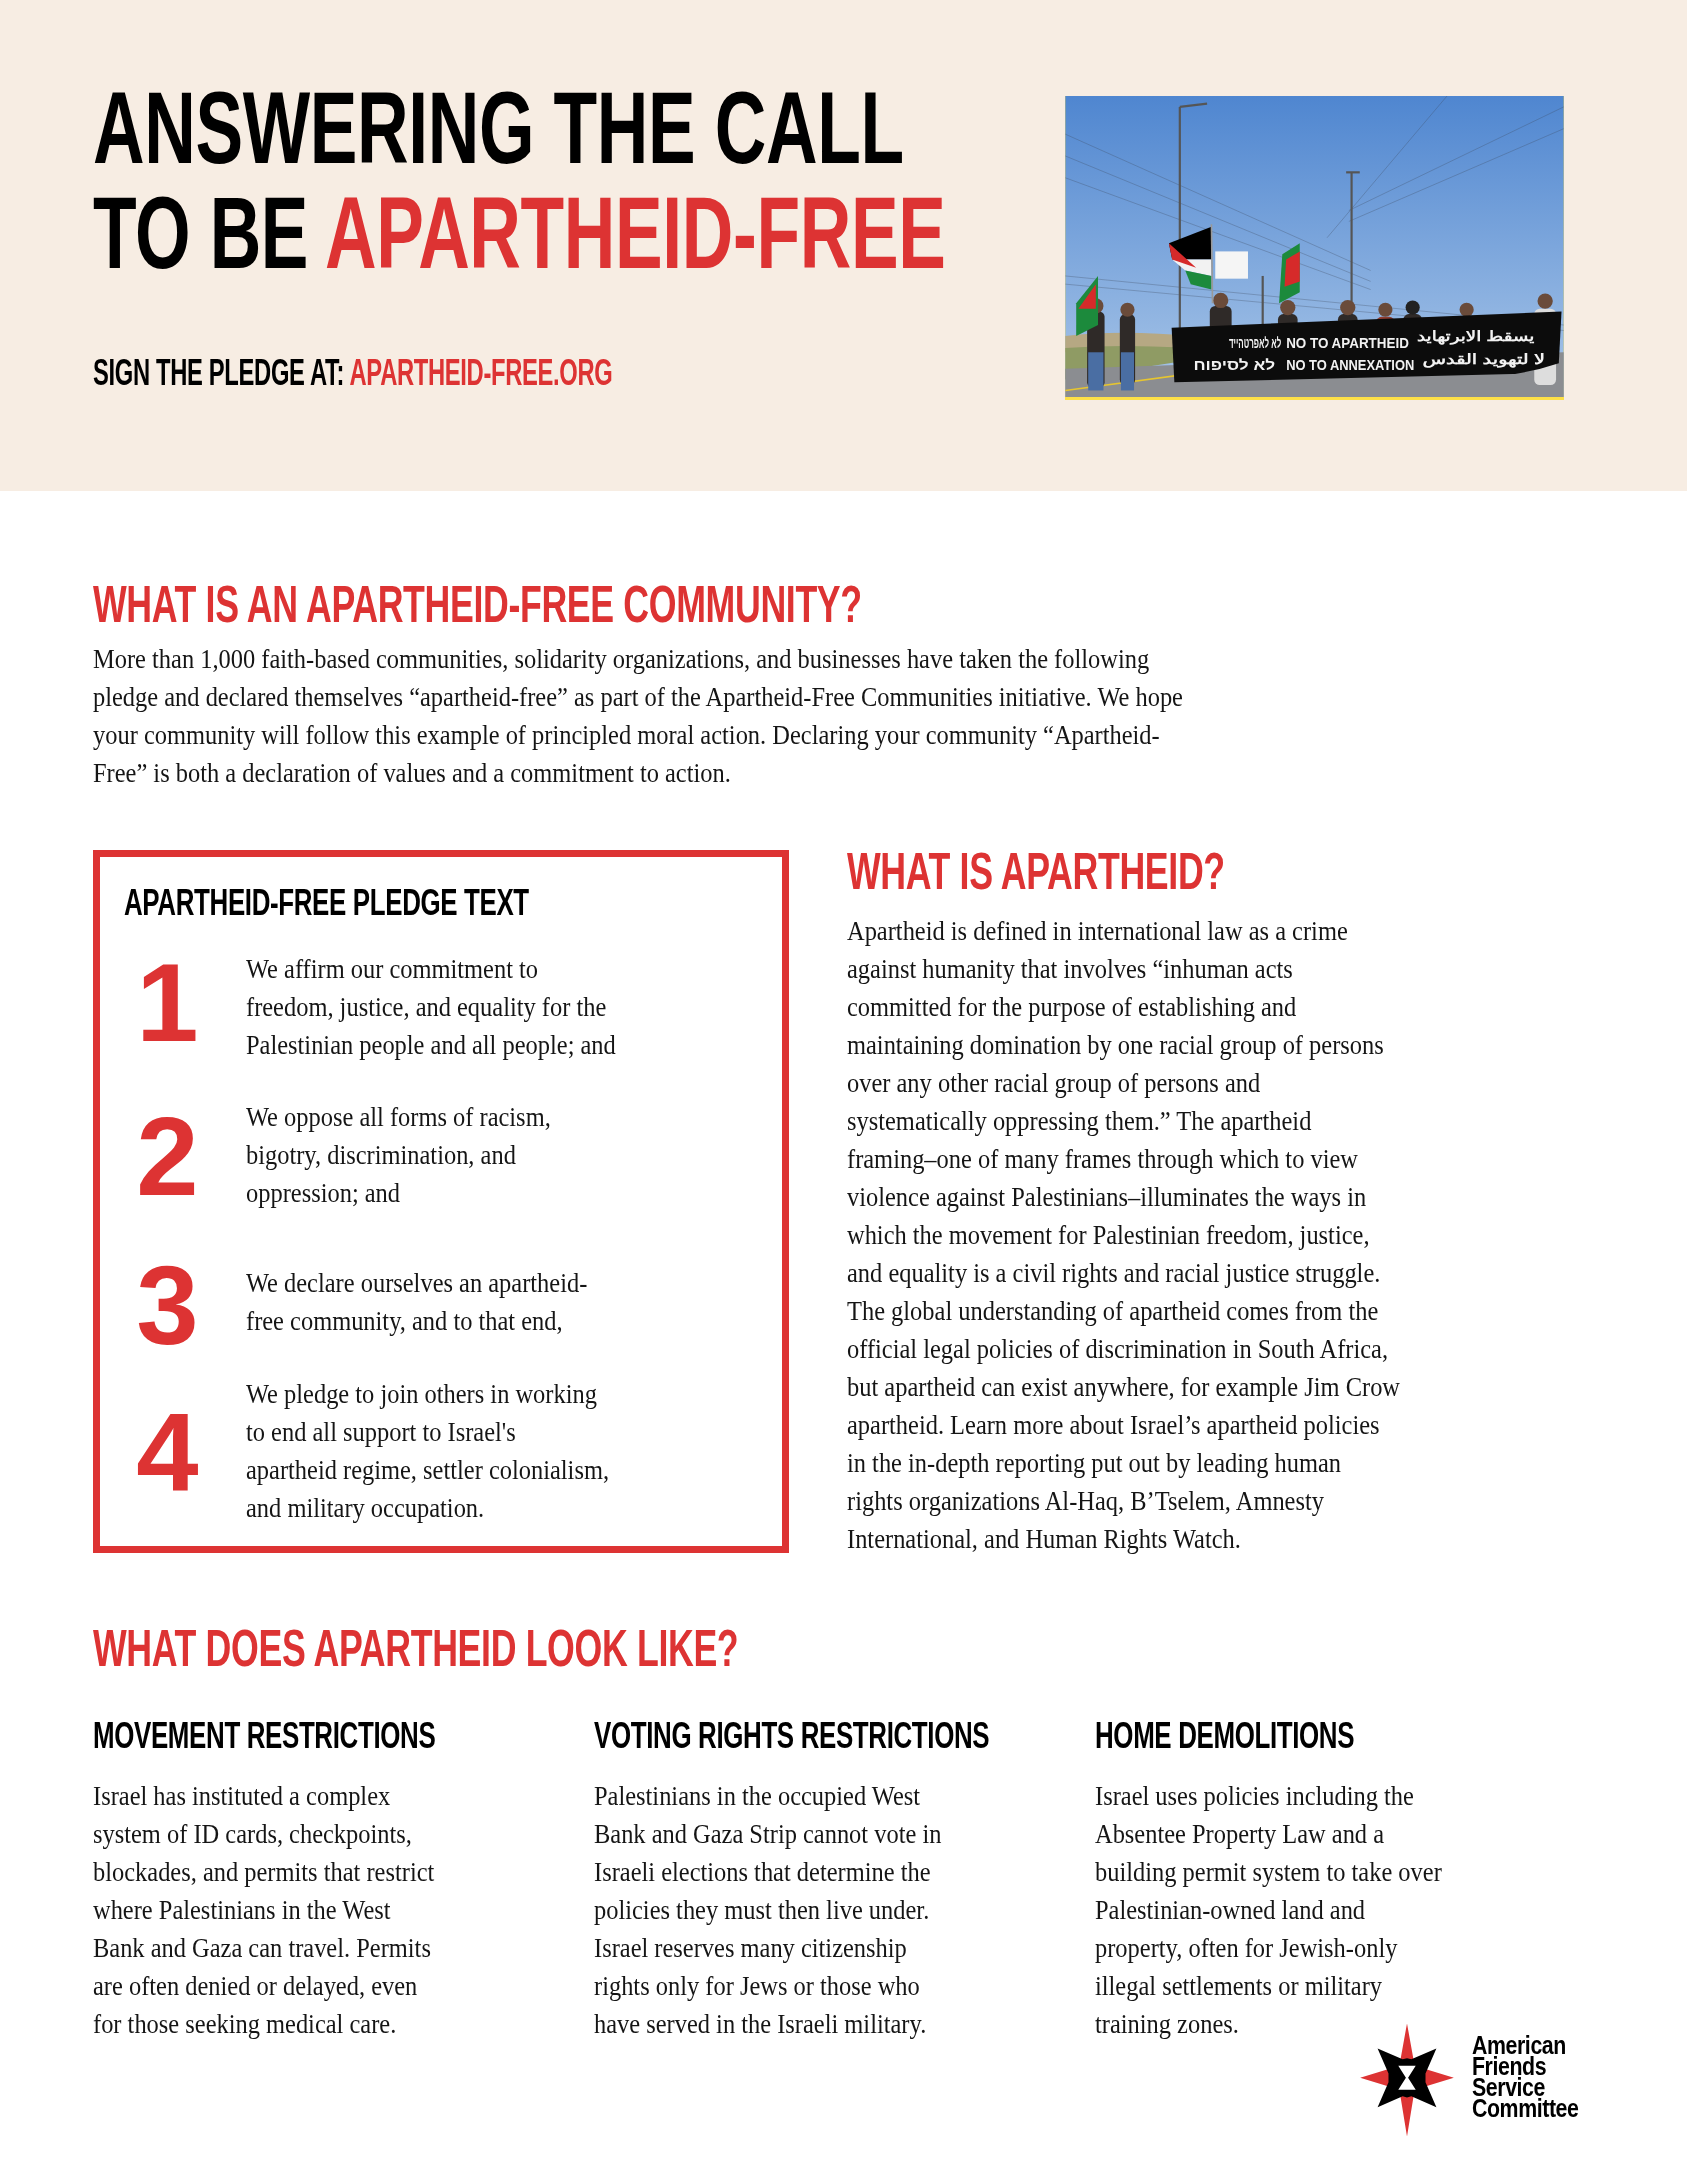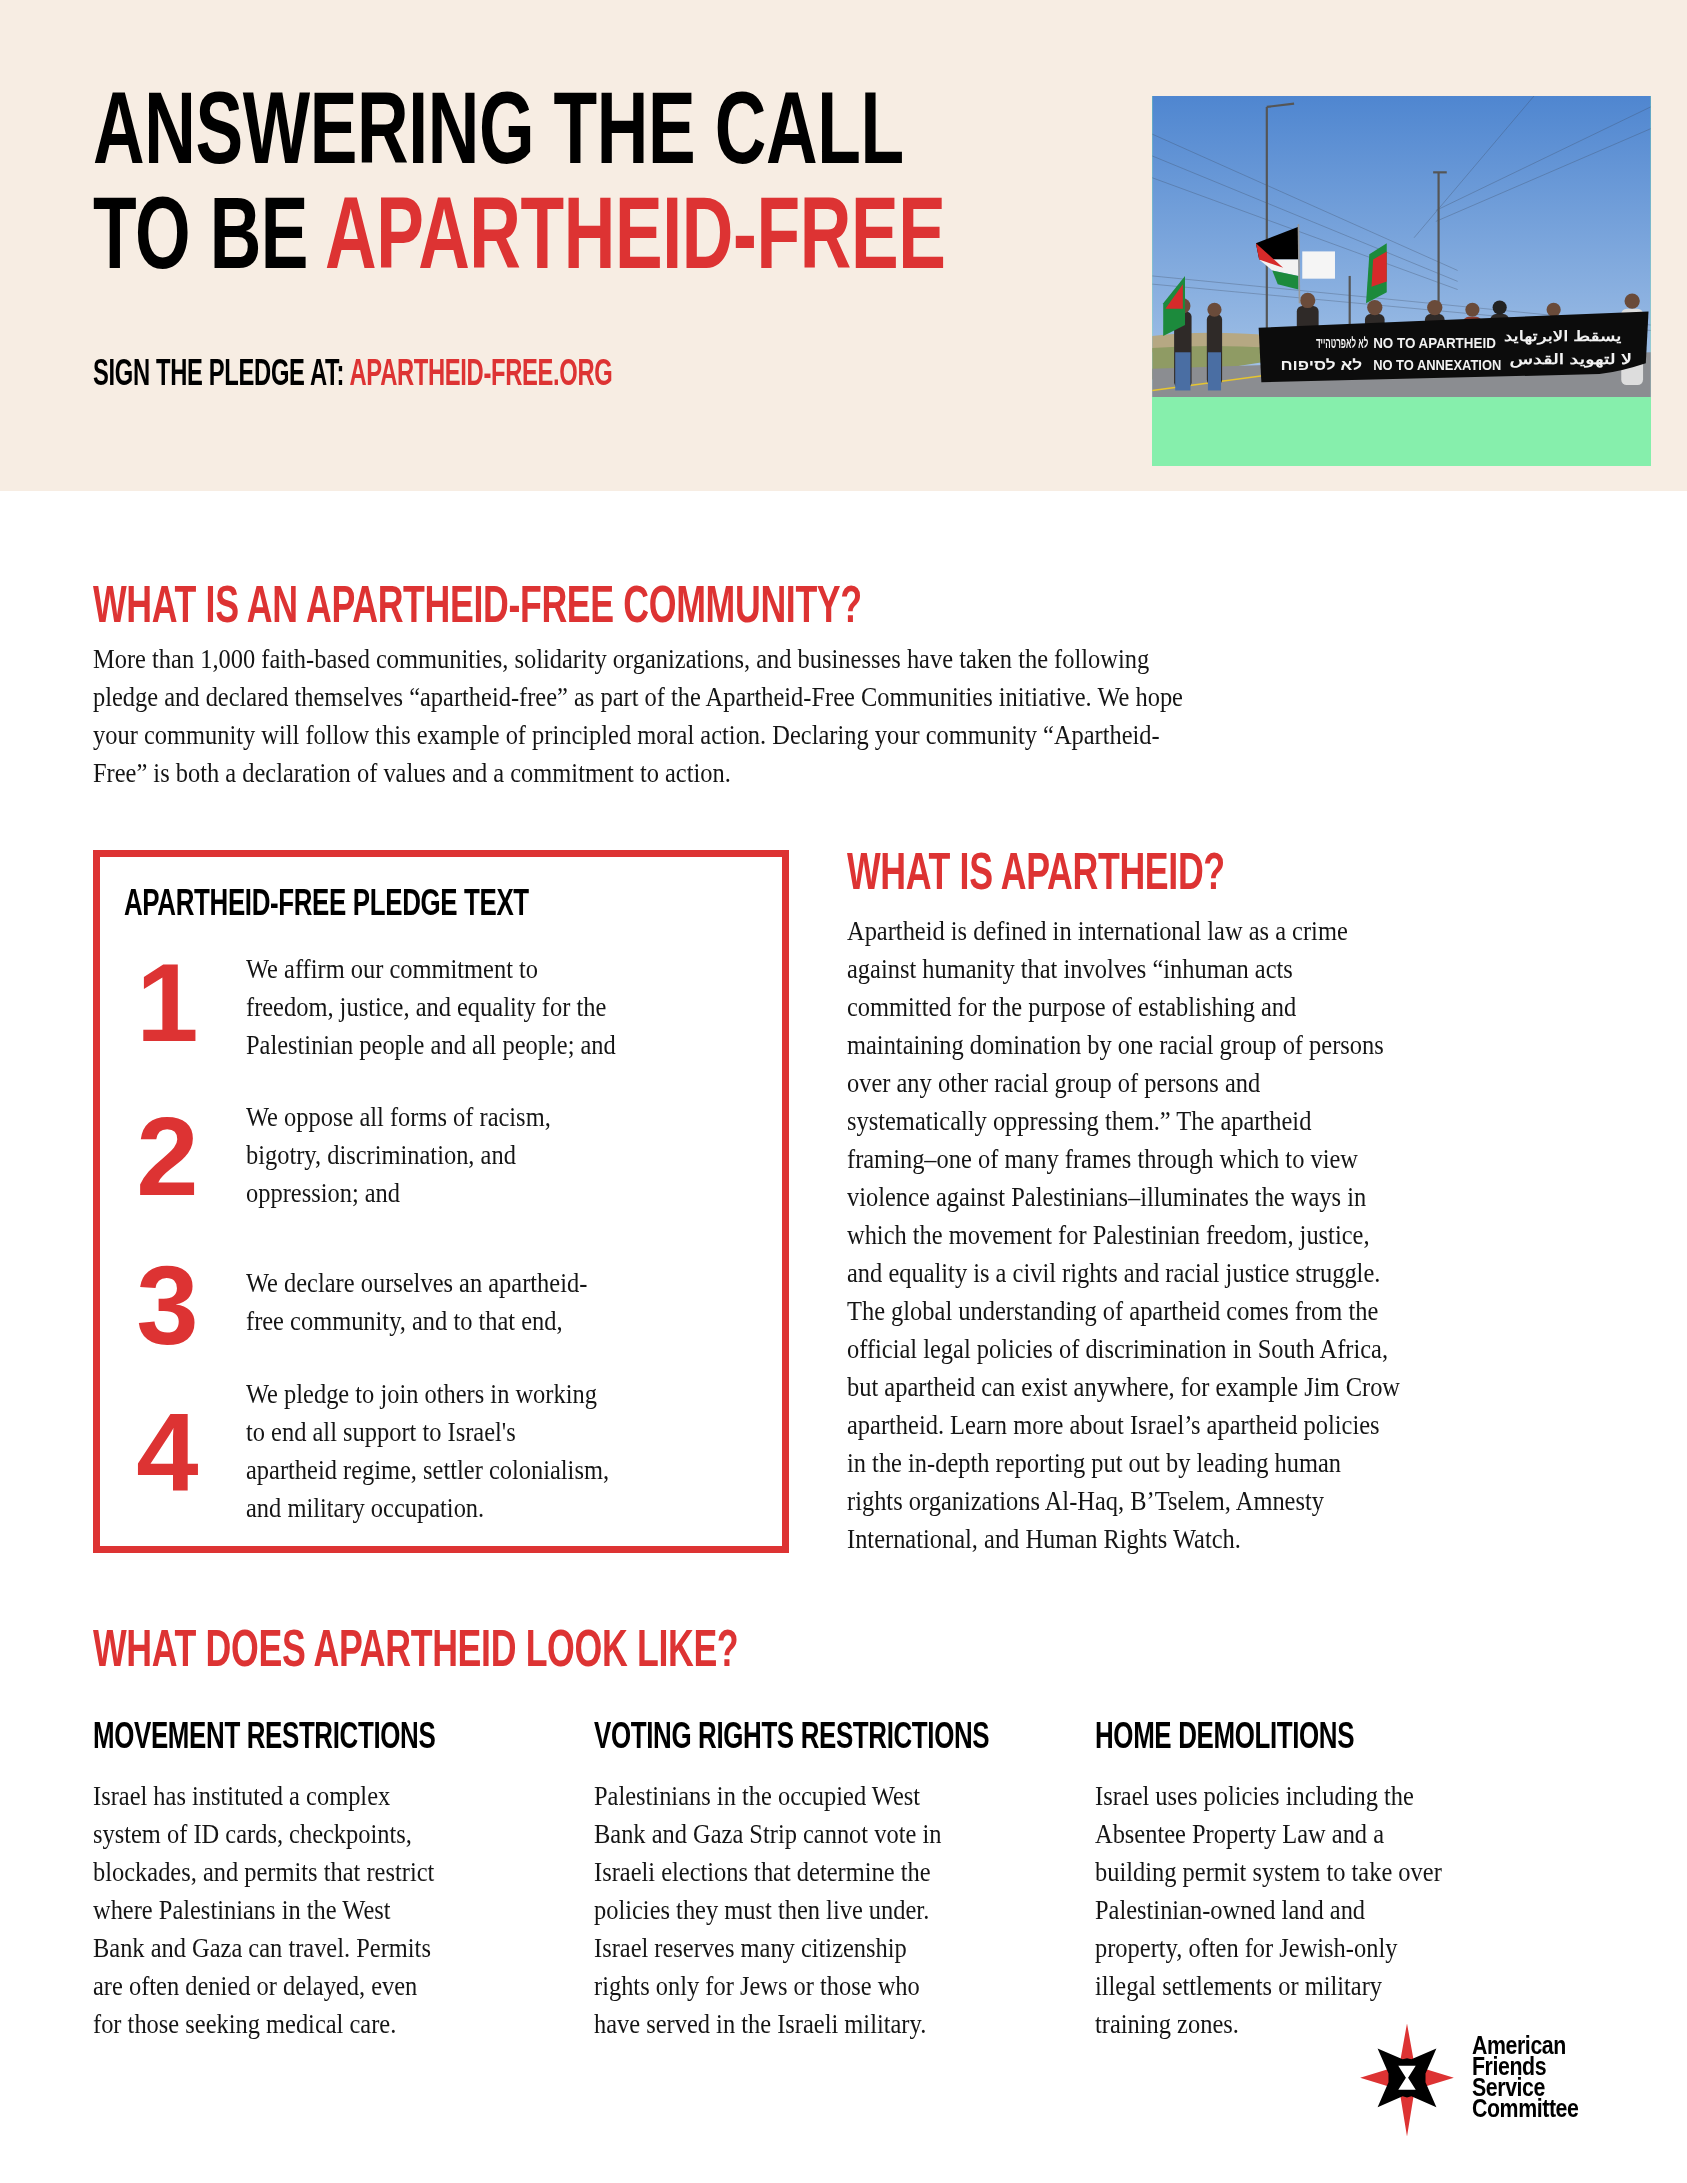--- a/index.html
+++ b/index.html
@@ -6,21 +6,21 @@
   body { width:1687px; height:2183px; background:#ffffff; position:relative; overflow:hidden; font-family:"Liberation Serif", serif; color:#111; }
   .abs { position:absolute; }
   .header-band { left:0; top:0; width:1687px; height:491px; background:#F7EDE3; }
   .cond { font-family:"Liberation Sans", sans-serif; font-weight:bold; transform-origin:left top; white-space:nowrap; letter-spacing:-0.5px; }
   .red { color:#DD3333; }
   .black { color:#000; }
 
   .title { left:93px; top:76px; font-size:102px; line-height:105px; transform:scaleX(0.70); }
   .pledge-line { left:93px; top:354px; font-size:36px; line-height:38px; transform:scaleX(0.66); }
 
-  .photo { left:1152px; top:96px; width:499px; height:370px; overflow:hidden; background:#86efac; }
+  .photo { left:1065px; top:96px; width:499px; height:304px; overflow:hidden; background:#fde047; }
 
   .h2 { font-size:51px; line-height:55px; transform:scaleX(0.70); }
   .sec1-h { left:93px; top:577px; }
   .body-text { font-family:"Liberation Serif", serif; font-size:27px; line-height:38px; color:#151515; transform-origin:left top; transform:scaleX(0.905); }
   .sec1-p { left:93px; top:640px; width:1621px; }
 
   .pledge-box { left:93px; top:850px; width:682px; height:689px; border:7.6px solid #DD3333; }
   .pledge-h { left:124px; top:884px; font-size:37px; line-height:38px; transform:scaleX(0.70); }
   .pledge-num { font-family:"Liberation Sans", sans-serif; font-weight:bold; color:#DD3333; font-size:112px; line-height:112px; width:87px; text-align:center; }
   .pledge-txt { left:246px; width:579px; }

